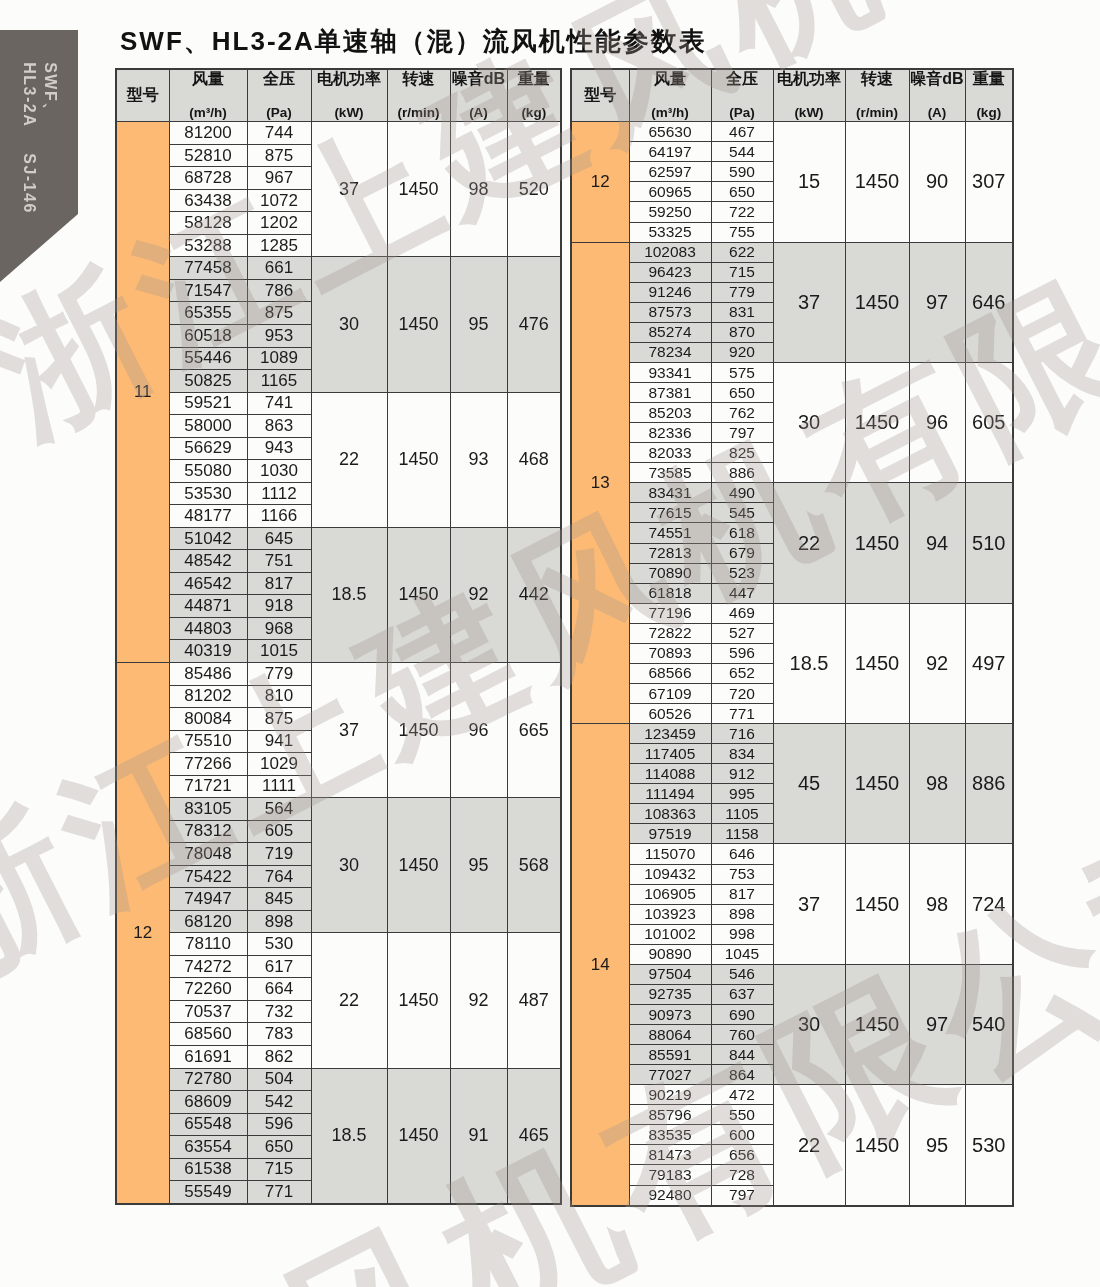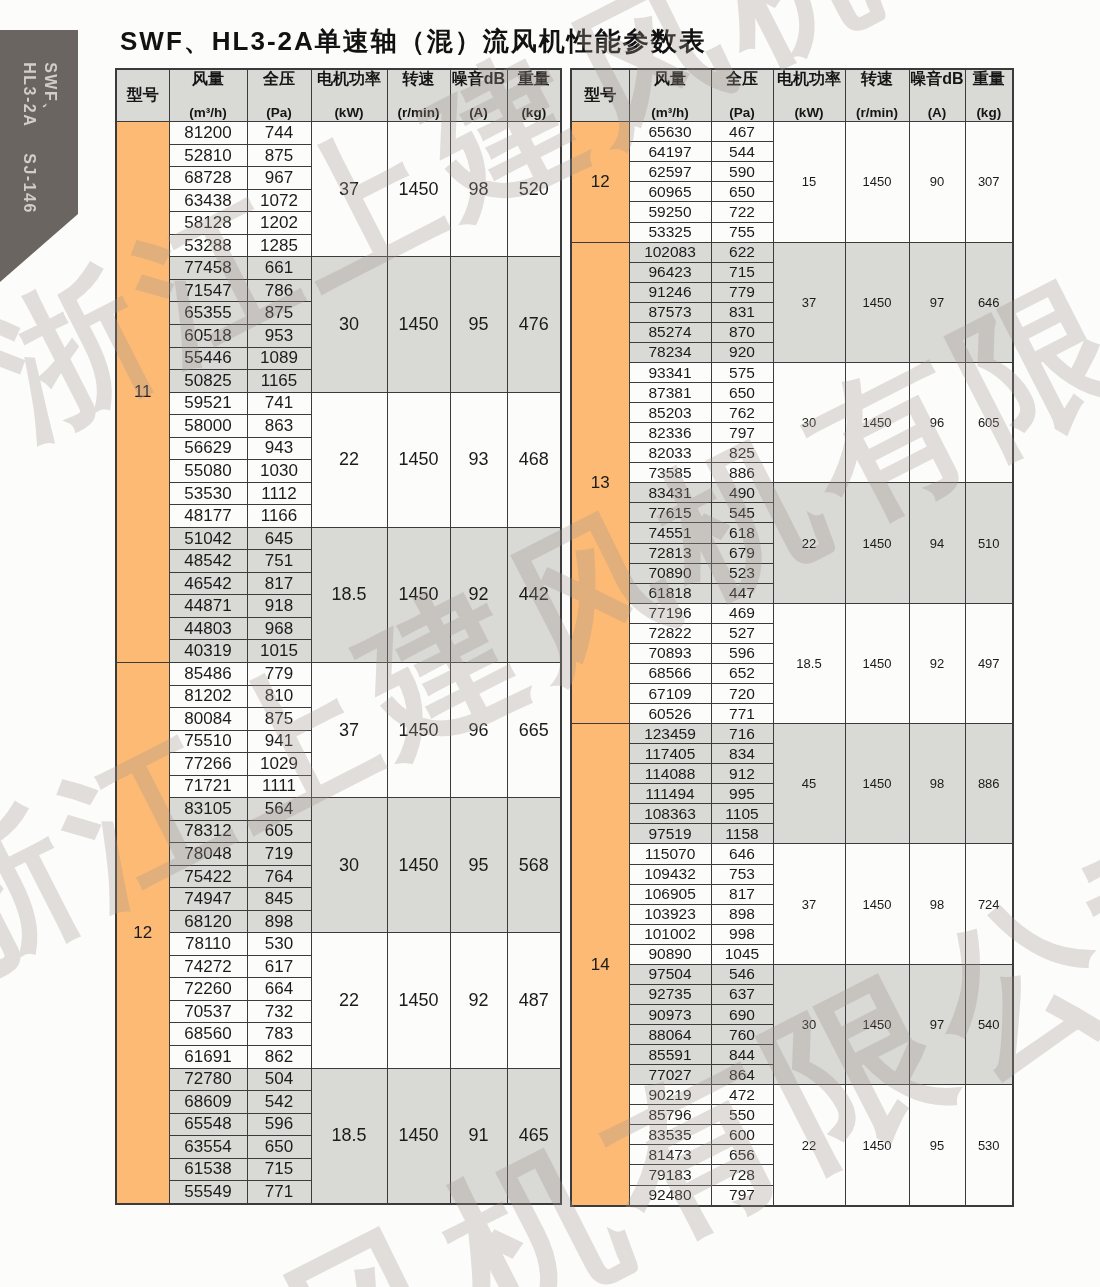--- a/index.html
+++ b/index.html
@@ -43,21 +43,21 @@
   }
   table.spec thead tr{height:42px;}
   table.spec th{background:#d9d9d6;color:#151515;}
   .h1{font-size:16px;font-weight:700;line-height:1.15;}
   .h2{font-size:13.5px;font-weight:700;line-height:1.1;margin-top:18px;}
   td.num{font-size:17px;}
   td.merged{font-size:18px;}
   td.model-cell{font-size:17px;background:#fdba74;}
   td.shaded{background:#d9d9d6;}
   #table-right td.num{font-size:15.5px;}
-  #table-right td.merged{font-size:13px;}
+  #table-right td.merged{font-size:20px;}
   
   .watermark-layer{
     position:absolute;inset:0;z-index:6;pointer-events:none;overflow:hidden;
   }
   .wm{
     position:absolute;white-space:nowrap;font-weight:700;
     color:rgba(158,150,144,0.30);
     transform-origin:0 0;letter-spacing:12px;
   }
   .wm1{left:-40px;top:300px;font-size:150px;transform:rotate(-27deg);}

